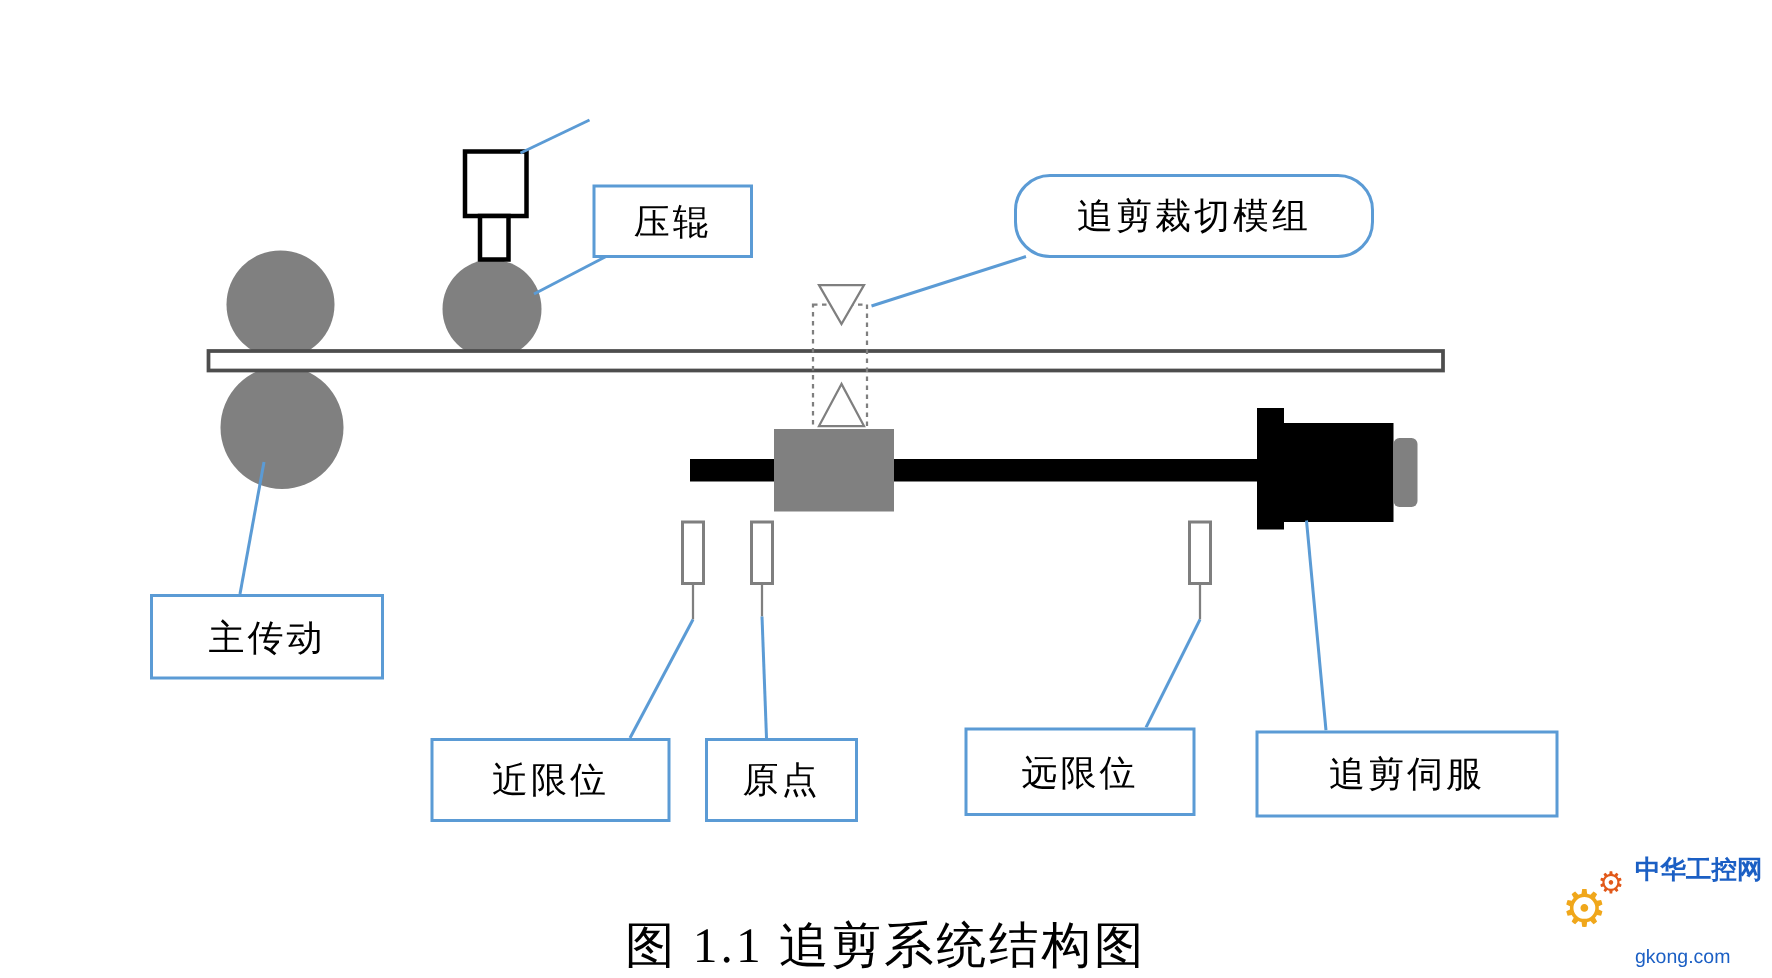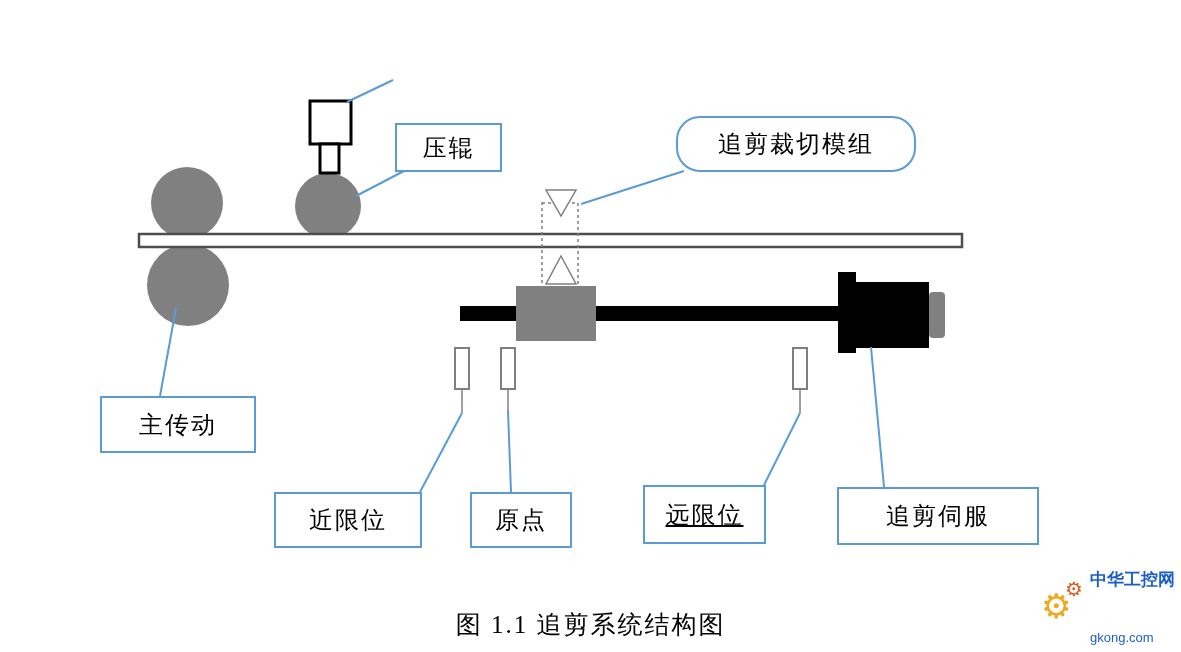--- a/index.html
+++ b/index.html
@@ -33,21 +33,21 @@
     letter-spacing: 2px;
     z-index: 3;
     white-space: nowrap;
   }
   .caption {
     position: absolute;
     left: 0;
     right: 0;
     top: 608px;
     text-align: center;
-    font-size: 25px;
+    font-size: 33px;
     color: #000000;
     letter-spacing: 2px;
     z-index: 3;
   }
   .watermark {
     position: absolute;
     right: 6px;
     bottom: 6px;
     display: flex;
     align-items: center;
@@ -145,29 +145,29 @@
   </div>
 
   <div class="callout-box" style="left:676px; top:116px; width:240px; height:56px;border-radius:24px;">
     <span>追剪裁切模组</span>
   </div>
 
   <div class="callout-box" style="left:100px; top:396px; width:156px; height:57px;">
     <span>主传动</span>
   </div>
 
-  <div class="callout-box" style="left:274px; top:492px; width:148px; height:56px;">
+  <div class="callout-box" style="left:287px; top:492px; width:160px; height:56px;">
     <span>近限位</span>
   </div>
 
   <div class="callout-box" style="left:470px; top:492px; width:102px; height:56px;">
     <span>原点</span>
   </div>
 
-  <div class="callout-box" style="left:643px; top:485px; width:123px; height:59px;text-decoration:underline;">
+  <div class="callout-box" style="left:643px; top:485px; width:154px; height:59px;">
     <span>远限位</span>
   </div>
 
   <div class="callout-box" style="left:837px; top:487px; width:202px; height:58px;">
     <span>追剪伺服</span>
   </div>
 
   <div class="caption">图 1.1  追剪系统结构图</div>
 
   <div class="watermark">

